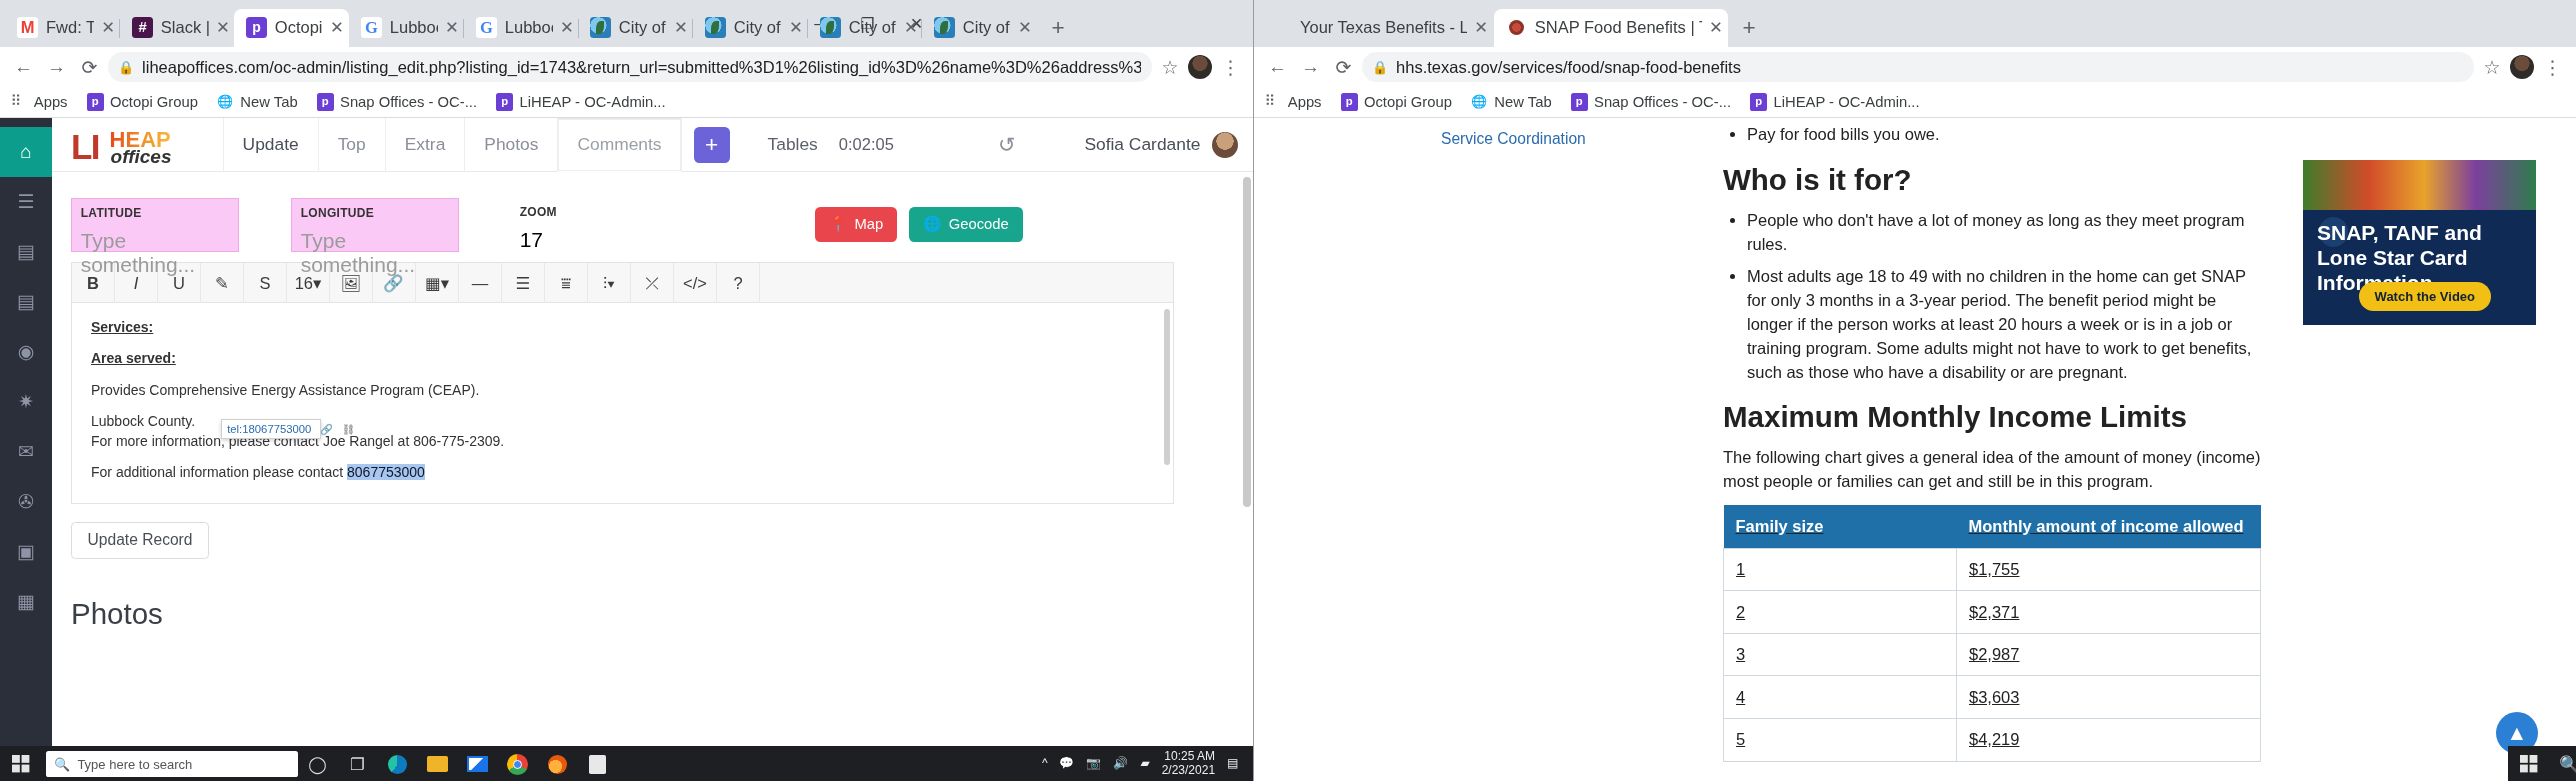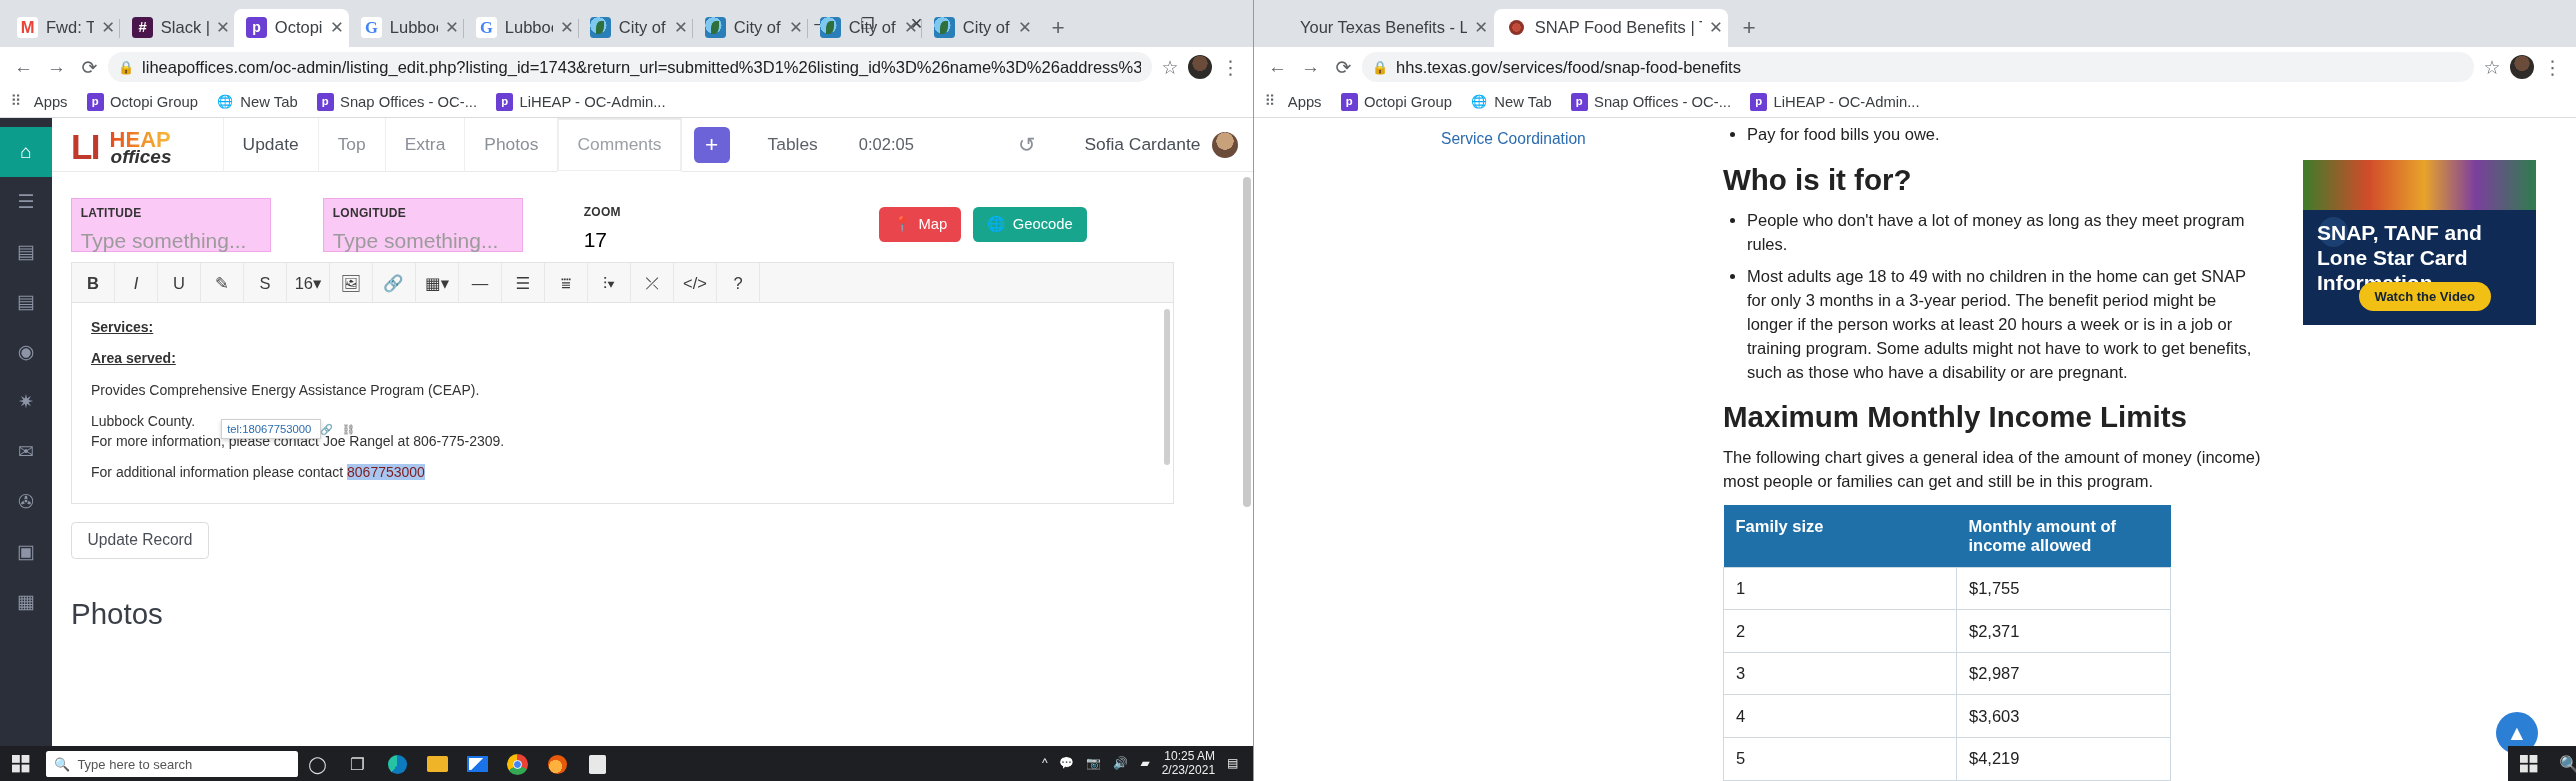--- a/index.html
+++ b/index.html
@@ -101,52 +101,52 @@
   .ntab { padding:0 19px; display:flex; align-items:center; font-size:17.4px;
           color:#8a8f98; border-left:0.9px solid #eee; }
   .ntab:last-of-type{ border-right:0.9px solid #eee; }
   .ntab.dark { color:#4a4f57; }
   .ntab.sel { color:#9aa0a6; border-top:1.7px solid #e8e8e8; border-bottom:1.7px solid #fff;
               box-shadow:0 0 0 0.9px #eee inset; }
   .plusbtn { width:36px; height:36px; margin:0 0 0 12px; background:#6c63d8; color:#fff;
              border-radius:5.2px; display:flex; align-items:center; justify-content:center;
              font-size:22.6px; }
   .tablebtn { margin-left:38px; font-size:17.4px; color:#5c6169; }
-  .timer { margin-left:41px; font-size:16.5px; color:#5c6169; }
+  .timer { margin-left:21px; font-size:16.5px; color:#5c6169; }
   .undo { margin-left:104px; font-size:21px; color:#8a8f98; }
   .user { margin-left:auto; display:flex; align-items:center; gap:12px; }
   .user .uname { font-size:17.4px; color:#4a4f57; }
   .user .uav { width:26px; height:26px; border-radius:50%;
                background:radial-gradient(circle at 50% 35%,#c8a07a 0 40%,#6b4b3a 41% 100%); }
 
   
   .content { flex:1; overflow:hidden; padding:7px 0 0 19px; position:relative; }
   .row-fields { display:flex; gap:0; align-items:flex-start; margin-top:19px; }
   .fld { height:54px; padding:7px 8.7px; position:relative; }
   .fld .lbl { font:700 12px "Liberation Sans",sans-serif; color:#333;
               letter-spacing:0.3px; }
   .fld .val { font-size:21px; color:#9b9b9b; margin-top:8.7px; }
-  .fld.pink { background:#fbc9f5; border:0.9px solid #f0a8e8; width:200px; }
+  .fld.pink { background:#fbc9f5; border:0.9px solid #f0a8e8; width:168px; }
   .fld.plain { width:156px; }
   .fld.plain .val { color:#000000; }
   .btn { height:35px; border-radius:5.2px; color:#fff; font-size:14.8px;
          display:inline-flex; align-items:center; gap:7px; padding:0 14px; }
   .btn-map { background:#e8454d; }
   .btn-geo { background:#17a58e; }
 
   .editor { margin-top:10.4px; width:1103px; border:0.9px solid #e3e3e3; background:#fff; }
   .etoolbar { height:40px; background:#f7f7f7; border-bottom:0.9px solid #e3e3e3;
               display:flex; align-items:center; }
   .etoolbar .tb { width:43px; text-align:center; font-size:16.5px; color:#3b3b3b;
                   border-right:0.9px solid #e8e8e8; line-height:40px; height:40px; }
   .ebody { height:200px; padding:15.6px 19px; font-size:14px; color:#333; position:relative;
            overflow:hidden; }
   .ebody p { margin:0 0 14px 0; line-height:1.25; }
   .ebody u { text-decoration:underline; font-weight:700; }
-  .hl { background:#a8c7f0; color:#7f1d1d; }
+  .hl { background:#a8c7f0; color:#0f172a; }
   .escroll { position:absolute; right:2.6px; top:5.2px; width:6px; height:156px;
              background:#cfcfcf; border-radius:3.5px; }
   .linkpop { position:absolute; left:169px; top:247px; width:100px; height:20px;
              background:#fff; border:0.9px solid #cfcfcf; box-shadow:0 1.7px 4.3px rgba(0,0,0,.18);
              display:flex; align-items:center; padding:0 5.2px; gap:8.7px; font-size:11.3px;
              color:#2b6cb0; z-index:5; white-space:nowrap; }
   .linkpop .lp-ic { color:#555; font-size:10.4px; }
   .updbtn { margin-top:17.4px; display:inline-block; padding:8.7px 15.6px; font-size:15.6px;
             color:#4a4f57; border:0.9px solid #dcdcdc; border-radius:4.3px; background:#fff; }
   .photos-h { margin-top:38px; font-size:29.5px; color:#3a3f47; font-weight:400; }
@@ -158,21 +158,21 @@
 
   
   .hhs { position:relative; height:705px; background:#fff; overflow:hidden;
          font-family:"Liberation Sans", sans-serif; }
   .svc-link { position:absolute; left:187px; top:12px; font-size:15.6px; color:#2b6cb0; }
   .hhs-col { position:absolute; left:469px; top:5.2px; width:538px; color:#222; }
   .hhs-col h2 { font-size:29.5px; font-weight:700; color:#222; margin:15.6px 0 12px; }
   .hhs-col ul { margin:0 0 8.7px 0; padding-left:24px; }
   .hhs-col li { font-size:16.5px; line-height:1.45; margin-bottom:8.7px; }
   .hhs-col p { font-size:16.5px; line-height:1.45; margin:10.4px 0; }
-  .hhs-table { width:448px; border-collapse:collapse; margin-top:0; }
+  .hhs-table { width:538px; border-collapse:collapse; margin-top:0;text-decoration:underline; }
   .hhs-table th { background:#1f6fa8; color:#fff; font-size:16.5px; text-align:left;
                   padding:12px 12px; vertical-align:top; font-weight:700; }
   .hhs-table td { border:0.9px solid #cfd8de; font-size:16.5px; padding:11.3px 12px;
                   color:#222; }
   .hhs-table th:first-child { width:233px; }
 
   .promo { position:absolute; left:1049px; top:42px; width:233px; height:165px;
            background:#0e2a55; overflow:hidden; }
   .promo .veg { position:absolute; inset:0 0 auto 0; height:50px;
                 background:linear-gradient(90deg,#3e7d2b,#d14b2a 28%,#e8a32b 52%,#7c3f9e 74%,#2f7d4c);}

